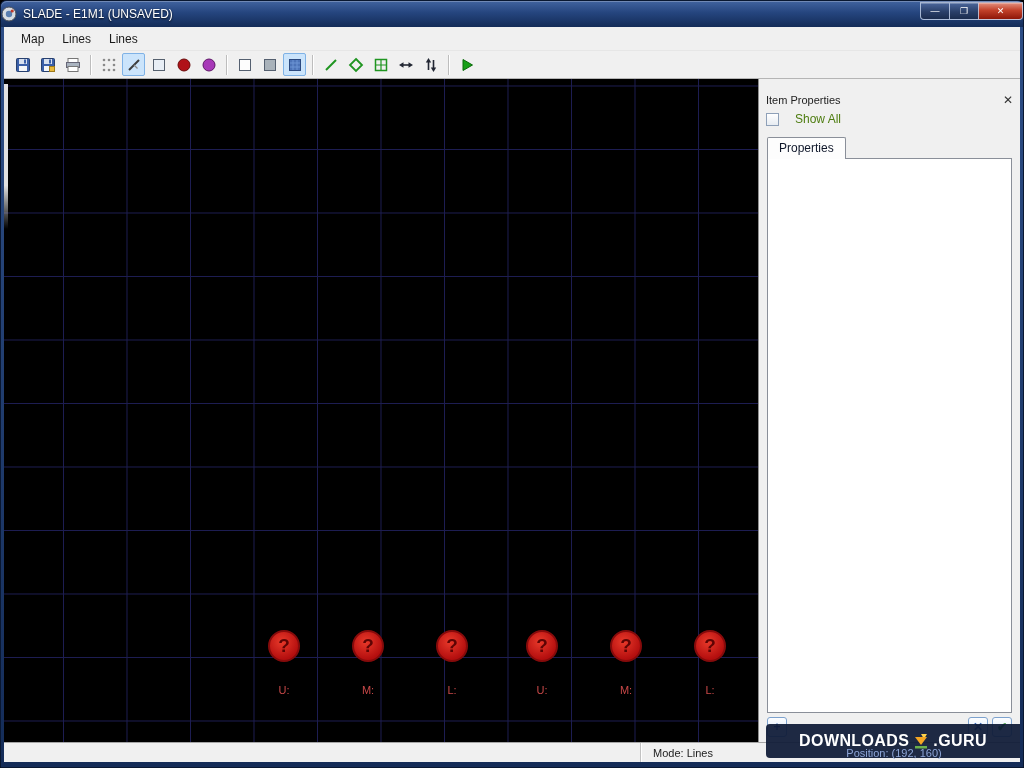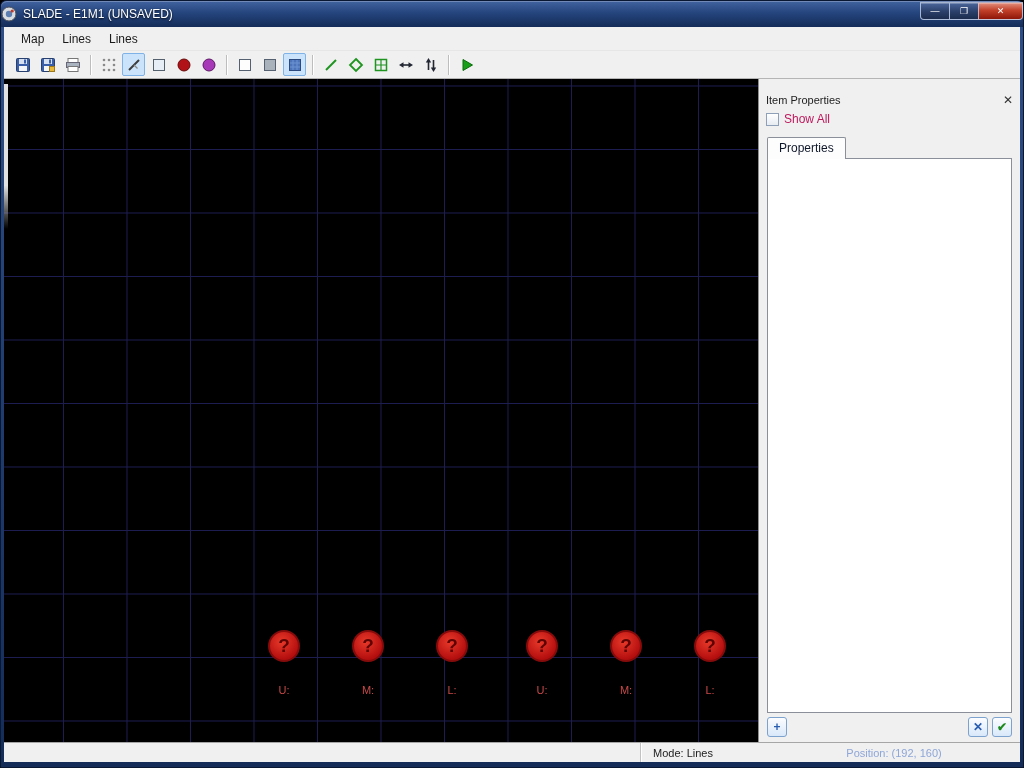--- a/index.html
+++ b/index.html
@@ -55,21 +55,21 @@
                   border:2px solid #860b0b; display:flex; align-items:center; justify-content:center;
                   color:#5e0404; font-weight:bold; font-size:19px; }
   .thing-label { position:absolute; top:54px; left:-9px; width:50px; text-align:center;
                  color:#c84848; font-size:11px; }
 
   
   .panel { width:262px; background:#f0f0f0; border-left:1px solid #8f8f8f;
            display:flex; flex-direction:column; }
   .panel-header { display:flex; align-items:center; padding:3px 7px 2px; font-size:11px; color:#222;margin-top:12px; }
   .panel-close { margin-left:auto; font-size:12px; color:#333; line-height:1; }
-  .showall-row { display:flex; align-items:center; gap:5px; padding:4px 7px; font-size:12px; color:#be185d; }
+  .showall-row { display:flex; align-items:center; gap:16px; padding:4px 7px; font-size:12px; color:#4d7c0f; }
   .checkbox { width:13px; height:13px; border:1px solid #8ea0b8; background:linear-gradient(#fff,#e7ecf2); }
   .tabs { padding:6px 8px 0; }
   .tab { display:inline-block; background:#fdfdfd; border:1px solid #8a8f99; border-bottom:none;
          border-radius:2px 2px 0 0; padding:3px 11px 4px; font-size:12px; color:#0f172a;
          position:relative; top:1px; z-index:2; }
   .panel-list { flex:1; margin:0 8px; background:#fff; border:1px solid #8a8f99; z-index:1; }
   .panel-bottom { display:flex; align-items:center; padding:4px 8px 5px; gap:4px; }
   .pb-btn { width:20px; height:20px; border:1px solid #7da2ce; border-radius:3px;
             background:linear-gradient(#fcfdff,#d9e8fa); display:flex; align-items:center;
             justify-content:center; font-size:12px; font-weight:bold; line-height:1; }
@@ -296,15 +296,26 @@
         </div>
       </div>
     </div>
 
     <div class="statusbar">
       <span class="sb-fill"></span>
       <span class="sb-cell sb-mode">Mode: Lines</span>
       <span class="sb-cell sb-pos">Position: (192, 160)</span>
     </div>
 
+    <div class="watermark">
+      <span class="wm-text">DOWNLOADS</span>
+      <span style="display:flex;">
+        <svg width="20" height="20">
+            <polygon points="10,3 16,3 13,8" fill="#ffd24a"></polygon>
+            <polygon points="4,6 16,6 10,14" fill="#f5a623"></polygon>
+            <rect x="4" y="15" width="12" height="2.5" fill="#6ab04c"></rect>
+          </svg>
+      </span>
+      <span class="wm-text">.GURU</span>
+    </div>
 
   </div>
 </div>
 
 </body></html>

